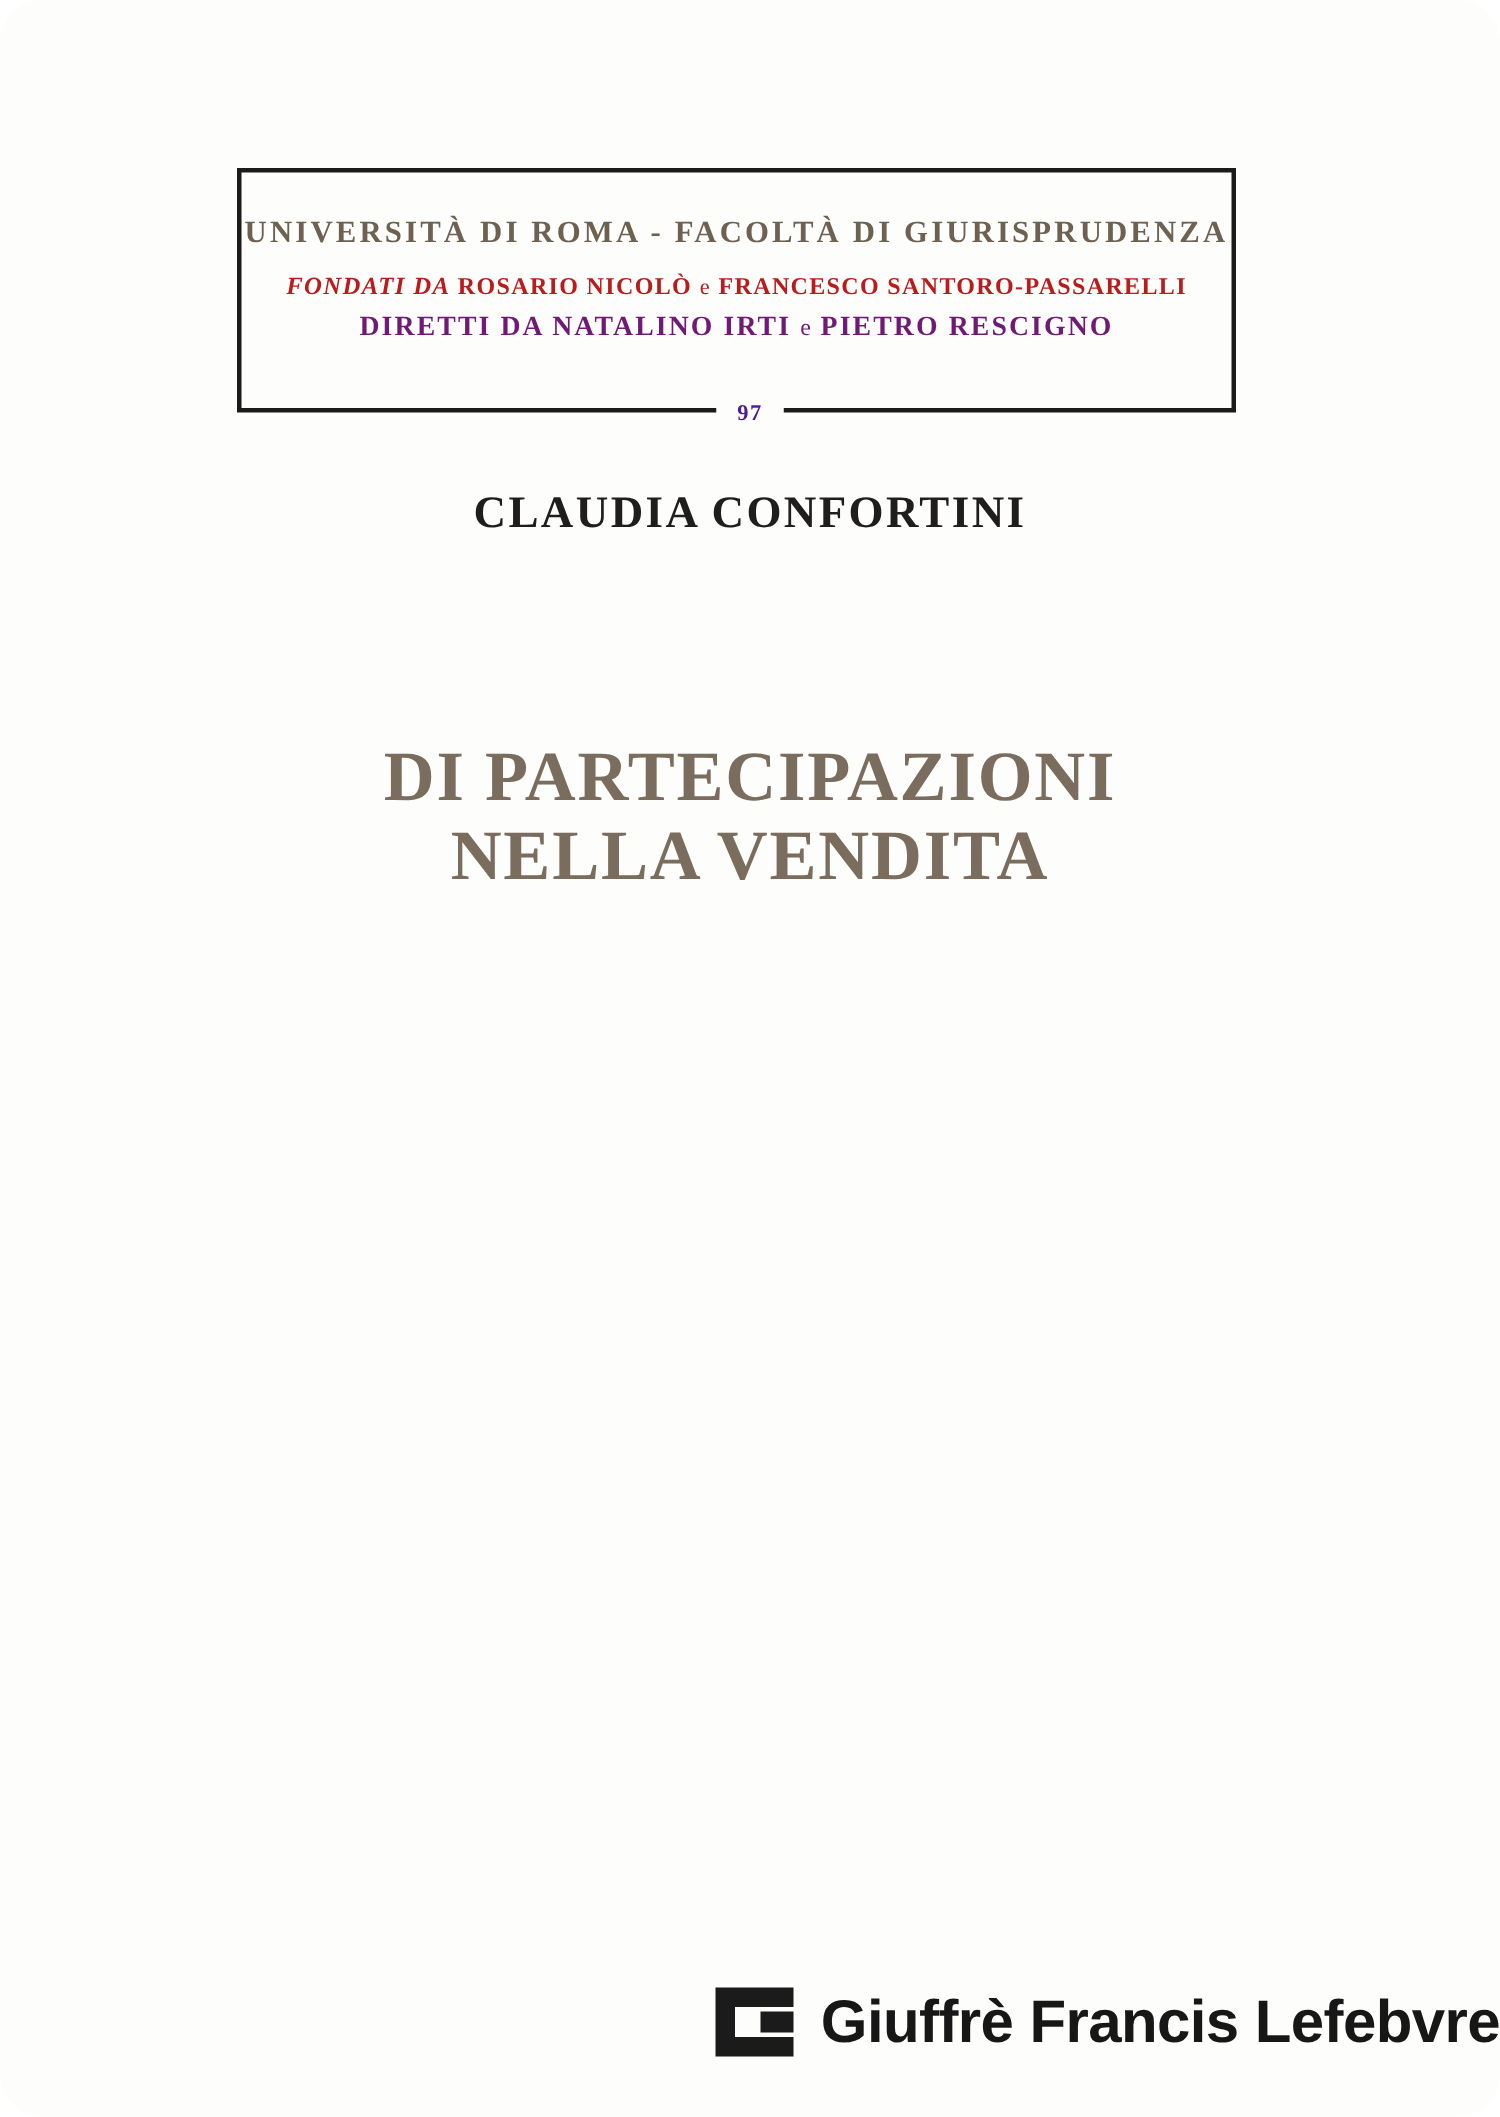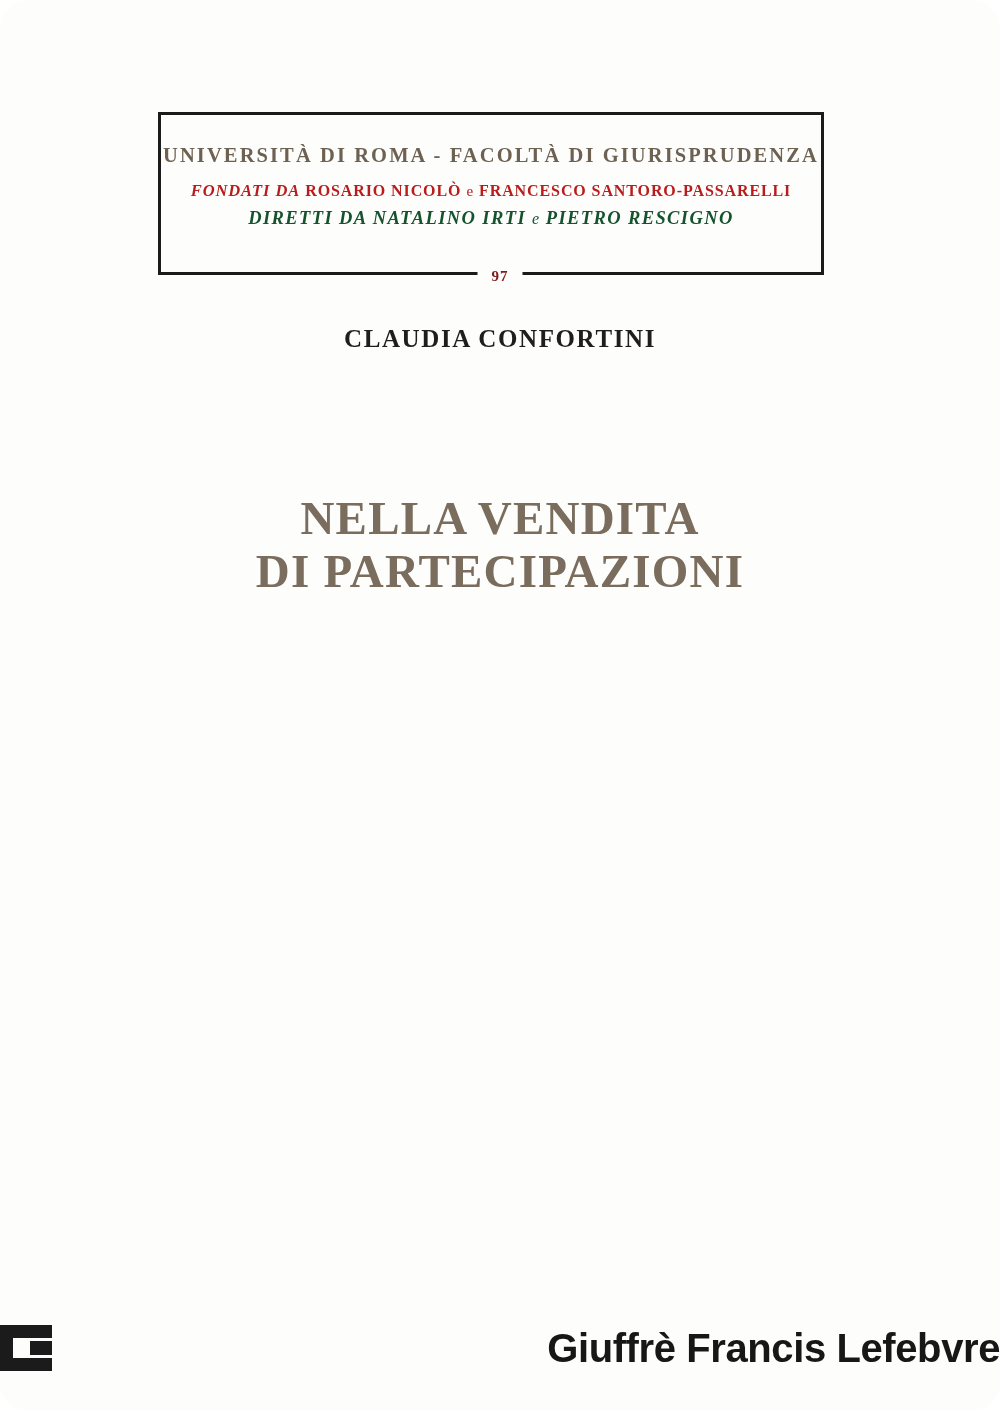--- a/index.html
+++ b/index.html
@@ -74,52 +74,51 @@
     font-style: normal;
     font-weight: normal;
     font-size: 15px;
   }
 
   .series-line-4 {
     margin-top: 7px;
     font-size: 18.5px;
     font-weight: bold;
     letter-spacing: 1.4px;
-    color: #14532d;
-    white-space: nowrap;
-    font-style: italic;
+    color: #701a75;
+    white-space: nowrap;
   }
   .series-line-4 .conn {
     font-weight: normal;
     font-size: 16px;
     letter-spacing: 0.5px;
   }
 
   
   .series-number {
     position: absolute;
     left: 50%;
     transform: translateX(-50%);
     top: 268px;
     background: #fdfdfc;
     padding: 0 14px;
     font-size: 15px;
     font-weight: bold;
-    color: #7f1d1d;
+    color: #4c1d95;
     letter-spacing: 1px;
   }
 
   
   .author {
     position: absolute;
     left: 0;
     right: 0;
     top: 325px;
     text-align: center;
-    font-size: 25px;
+    font-size: 30px;
     font-weight: bold;
     letter-spacing: 1.6px;
     color: #201e1c;
   }
 
   
   .title {
     position: absolute;
     left: 0;
     right: 0;
@@ -138,21 +137,21 @@
   }
 
   
   .publisher {
     position: absolute;
     left: 0;
     right: 0;
     bottom: 40px;
     display: flex;
     align-items: center;
-    justify-content: space-between;
+    justify-content: flex-end;
     gap: 18px;
   }
 
   .pub-mark {
     width: 52px;
     height: 46px;
     position: relative;
     flex: 0 0 auto;
   }
   .pub-mark .blk {
@@ -192,22 +191,22 @@
       <span class="conn">e</span>
       <span>PIETRO RESCIGNO</span>
     </div>
   </div>
 
   <div class="series-number">97</div>
 
   <div class="author">CLAUDIA CONFORTINI</div>
 
   <div class="title">
+    <span class="tl">DI PARTECIPAZIONI</span>
     <span class="tl">NELLA VENDITA</span>
-    <span class="tl">DI PARTECIPAZIONI</span>
   </div>
 
   <div class="publisher">
     <span class="pub-mark">
       <span class="blk b1"></span>
       <span class="blk b2"></span>
       <span class="blk b3"></span>
       <span class="blk b4"></span>
     </span>
     <span class="pub-name">Giuffrè Francis Lefebvre</span>

